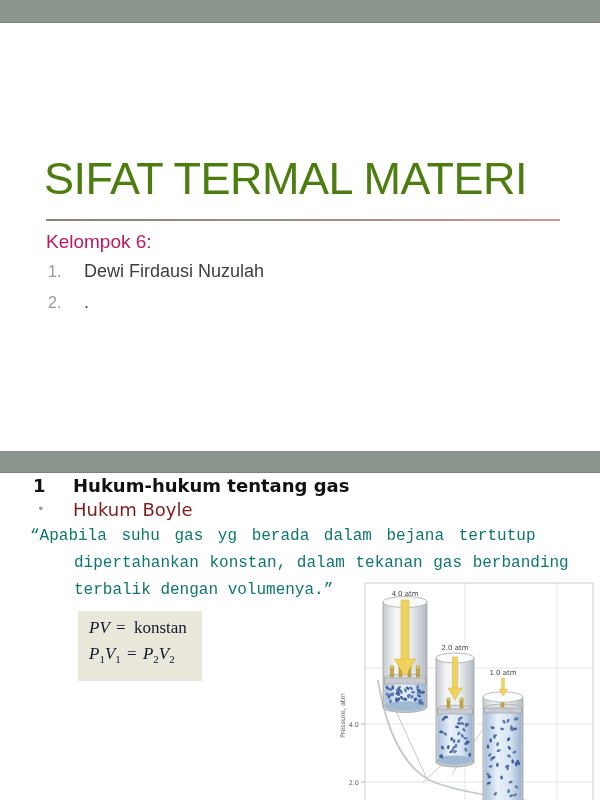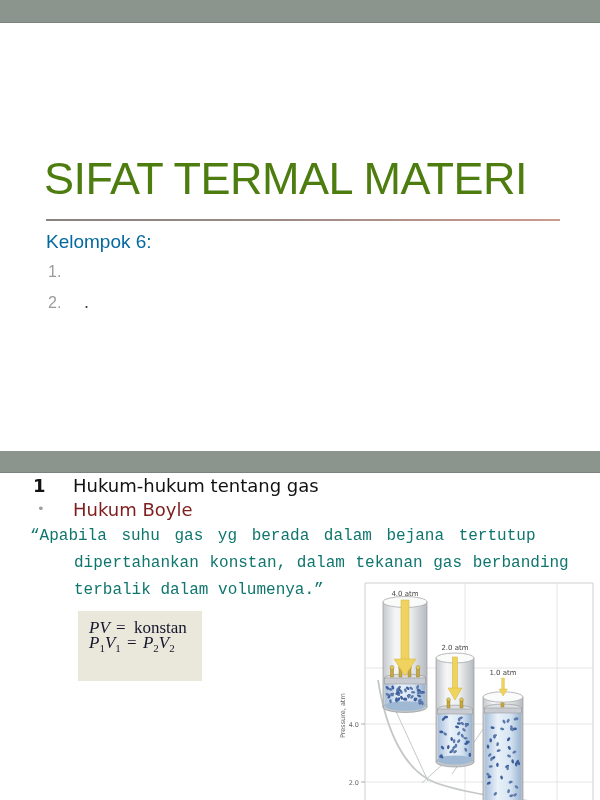--- a/index.html
+++ b/index.html
@@ -13,81 +13,82 @@
 
   
   #slide1-title{
     position:absolute;left:44px;top:156px;font-size:45px;line-height:1;
     color:#4d7c0f;letter-spacing:-0.5px;white-space:nowrap;
   }
   #title-rule{
     position:absolute;left:46px;top:219px;width:514px;height:2px;
     background:linear-gradient(to right,#8a827e 0%,#9c8b85 45%,#cc9a8f 100%);
   }
-  #group-label{position:absolute;left:46px;top:231px;font-size:19px;color:#0369a1;text-align:right;}
+  #group-label{position:absolute;left:46px;top:231px;font-size:19px;color:#be185d;text-align:right;}
   .member-row{position:absolute;left:0;width:560px;height:24px;}
   .member-num{position:absolute;left:48px;top:2px;font-size:16px;color:#9b9b9b;}
   .member-name{position:absolute;left:84px;top:0;font-size:18px;color:#3e3e3e;}
   #member-row-1{top:261px;}
   #member-row-2{top:292px;}
 
   
   .comic{font-family:"DejaVu Sans",sans-serif;}
   #section-number{position:absolute;left:33px;top:475px;font-size:18px;font-weight:bold;color:#121212;}
-  #section-title{position:absolute;left:73px;top:475px;font-size:18px;font-weight:normal;color:#121212;}
+  #section-title{position:absolute;left:73px;top:475px;font-size:18px;font-weight:bold;color:#121212;}
   #sub-bullet-dot{position:absolute;left:37px;top:501px;font-size:13px;color:#9aa49c;}
   #subsection-title{position:absolute;left:73px;top:499px;font-size:18px;color:#7f1d1d;}
   .quote-line{position:absolute;font-size:16px;color:#0f766e;white-space:nowrap;font-family:Liberation Mono, monospace;}
   #quote-1{left:30px;top:527px;word-spacing:5px;}
   #quote-2{left:74px;top:554px;word-spacing:1px;}
   #quote-3{left:74px;top:581px;}
   #formula-box{
     position:absolute;left:78px;top:611px;width:124px;height:70px;background:#e9e8db;
     font-family:"Liberation Serif",serif;color:#16162e;font-size:17px;
     padding:0;box-sizing:border-box;
   }
   .formula-line{position:absolute;left:11px;white-space:nowrap;}
   #formula-line-1{top:7px;}
-  #formula-line-2{top:22px;}
+  #formula-line-2{top:33px;}
   .fvar{font-style:italic;}
   .fsub{font-size:11px;vertical-align:-4px;font-style:normal;}
   .feq{font-style:normal;padding:0 2px;}
 
   #boyle-diagram{position:absolute;left:336px;top:580px;width:260px;height:220px;}
   svg text{font-family:"DejaVu Sans",sans-serif;}
 </style>
 </head>
 <body>
 
 <div id="top-bar" class="bar"></div>
 
 <div>
   <div id="slide1-title">SIFAT TERMAL MATERI</div>
   <div id="title-rule"></div>
   <div id="group-label">Kelompok 6:</div>
   <div id="member-row-1" class="member-row">
     <span class="member-num">1.</span>
+    <span class="member-name">Dewi Firdausi Nuzulah</span>
   </div>
   <div id="member-row-2" class="member-row">
     <span class="member-num">2.</span>
     <span class="member-name">.</span>
   </div>
 </div>
 
 <div id="mid-bar" class="bar"></div>
 
 <div>
   <div id="section-number" class="comic">1</div>
   <div id="section-title" class="comic">Hukum-hukum tentang gas</div>
   <div id="sub-bullet-dot" class="comic">•</div>
   <div id="subsection-title" class="comic">Hukum Boyle</div>
 
   <div id="quote-1" class="quote-line comic">“Apabila suhu gas yg berada dalam bejana tertutup</div>
   <div id="quote-2" class="quote-line comic">dipertahankan konstan, dalam tekanan gas berbanding</div>
-  <div id="quote-3" class="quote-line comic">terbalik dalam volumenya.”</div>
+  <div id="quote-3" class="quote-line comic">terbalik dengan volumenya.”</div>
 
   <div id="formula-box">
     <div id="formula-line-1" class="formula-line">
       <span class="fvar">PV</span>
       <span class="feq">=</span>
       <span class="feq">konstan</span>
     </div>
     <div id="formula-line-2" class="formula-line">
       <span class="fvar">P</span><span class="fsub">1</span><span class="fvar">V</span><span class="fsub">1</span>
       <span class="feq">=</span>

